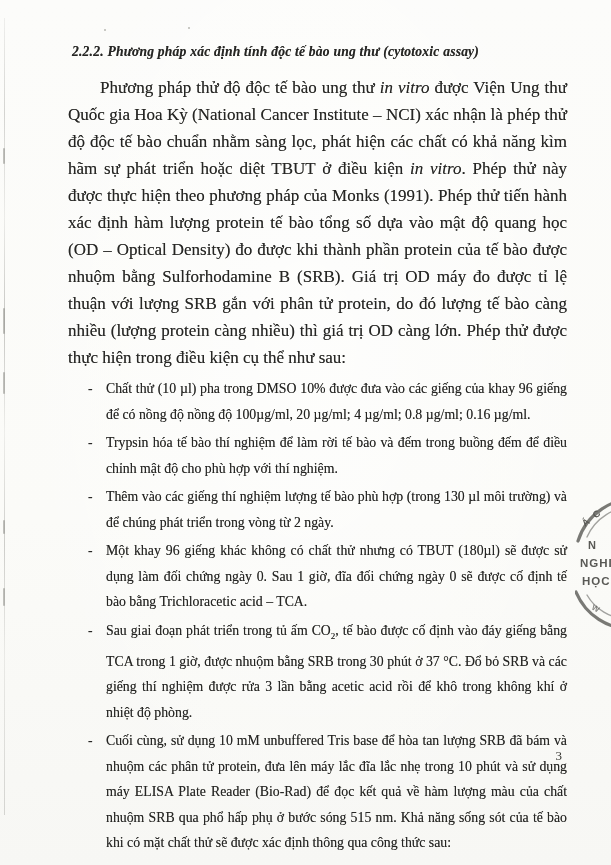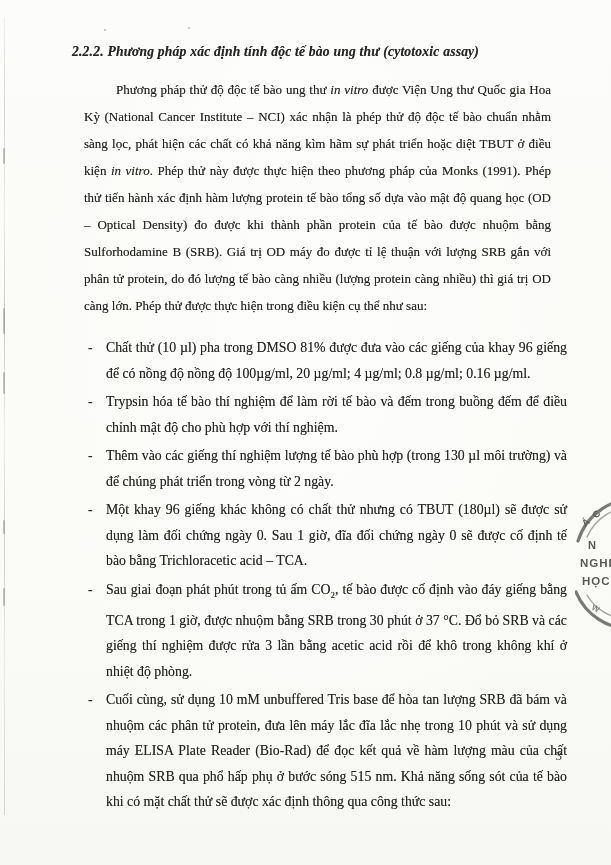--- a/index.html
+++ b/index.html
@@ -33,23 +33,23 @@
     position:absolute;left:68px;right:44px;top:44px;
     color:#262624;
     text-shadow:0 0 .6px rgba(45,45,42,.55);
   }
   .heading{
     font-weight:bold;font-style:italic;
     font-size:13.6px;letter-spacing:.2px;
     margin:0 0 14px 4px;
   }
   .para{
-    font-size:13px;line-height:27px;
+    font-size:17px;line-height:27px;
     text-align:justify;text-indent:32px;
-    margin:16px;
+    margin:0;
   }
   .bullets{margin-top:5px;}
   .bullet-item{
     display:flex;align-items:flex-start;
     margin-top:3px;
   }
   .bullet-dash{
     flex:0 0 18px;margin-left:20px;
     font-size:13.8px;line-height:25.5px;
   }
@@ -81,37 +81,37 @@
   <div class="scan-dash" style="top:588px;height:18px;"></div>
   <div class="speck" style="left:104px;top:29px;"></div>
   <div class="speck" style="left:188px;top:27px;"></div>
 
   <div class="content">
     <p class="heading">2.2.2. Phương pháp xác định tính độc tế bào ung thư (cytotoxic assay)</p>
     <p class="para"><span>Phương pháp thử độ độc tế bào ung thư </span><span style="font-style: italic;">in vitro</span><span> được Viện Ung thư Quốc gia Hoa Kỳ (National Cancer Institute – NCI) xác nhận là phép thử độ độc tế bào chuẩn nhằm sàng lọc, phát hiện các chất có khả năng kìm hãm sự phát triển hoặc diệt TBUT ở điều kiện </span><span style="font-style: italic;">in vitro</span><span>. Phép thử này được thực hiện theo phương pháp của Monks (1991). Phép thử tiến hành xác định hàm lượng protein tế bào tổng số dựa vào mật độ quang học (OD – Optical Density) đo được khi thành phần protein của tế bào được nhuộm bằng Sulforhodamine B (SRB). Giá trị OD máy đo được tỉ lệ thuận với lượng SRB gắn với phân tử protein, do đó lượng tế bào càng nhiều (lượng protein càng nhiều) thì giá trị OD càng lớn. Phép thử được thực hiện trong điều kiện cụ thể như sau:</span></p>
     <div class="bullets">
         <div class="bullet-item">
           <span class="bullet-dash">-</span>
-          <div class="bullet-text"><span>Chất thử (10 µl) pha trong DMSO 81% được đưa vào các giếng của khay 96 giếng để có nồng độ nồng độ 100µg/ml, 20 µg/ml; 4 µg/ml; 0.8 µg/ml; 0.16 µg/ml.</span></div>
+          <div class="bullet-text"><span>Chất thử (10 µl) pha trong DMSO 10% được đưa vào các giếng của khay 96 giếng để có nồng độ nồng độ 100µg/ml, 20 µg/ml; 4 µg/ml; 0.8 µg/ml; 0.16 µg/ml.</span></div>
         </div>
         <div class="bullet-item">
           <span class="bullet-dash">-</span>
           <div class="bullet-text"><span>Trypsin hóa tế bào thí nghiệm để làm rời tế bào và đếm trong buồng đếm để điều chỉnh mật độ cho phù hợp với thí nghiệm.</span></div>
         </div>
         <div class="bullet-item">
           <span class="bullet-dash">-</span>
           <div class="bullet-text"><span>Thêm vào các giếng thí nghiệm lượng tế bào phù hợp (trong 130 µl môi trường) và để chúng phát triển trong vòng từ 2 ngày.</span></div>
         </div>
         <div class="bullet-item">
           <span class="bullet-dash">-</span>
           <div class="bullet-text"><span>Một khay 96 giếng khác không có chất thử nhưng có TBUT (180µl) sẽ được sử dụng làm đối chứng ngày 0. Sau 1 giờ, đĩa đối chứng ngày 0 sẽ được cố định tế bào bằng Trichloracetic acid – TCA.</span></div>
         </div>
         <div class="bullet-item">
           <span class="bullet-dash">-</span>
-          <div class="bullet-text"><span>Sau giai đoạn phát phút trong tủ ấm CO</span><sub>2</sub><span>, tế bào được cố định vào đáy giếng bằng TCA trong 1 giờ, được nhuộm bằng SRB trong 30 phút ở 37 °C. Đổ bỏ SRB và các giếng thí nghiệm được rửa 3 lần bằng acetic acid rồi để khô trong không khí ở nhiệt độ phòng.</span></div>
+          <div class="bullet-text"><span>Sau giai đoạn phát triển trong tủ ấm CO</span><sub>2</sub><span>, tế bào được cố định vào đáy giếng bằng TCA trong 1 giờ, được nhuộm bằng SRB trong 30 phút ở 37 °C. Đổ bỏ SRB và các giếng thí nghiệm được rửa 3 lần bằng acetic acid rồi để khô trong không khí ở nhiệt độ phòng.</span></div>
         </div>
         <div class="bullet-item">
           <span class="bullet-dash">-</span>
           <div class="bullet-text"><span>Cuối cùng, sử dụng 10 mM unbuffered Tris base để hòa tan lượng SRB đã bám và nhuộm các phân tử protein, đưa lên máy lắc đĩa lắc nhẹ trong 10 phút và sử dụng máy ELISA Plate Reader (Bio-Rad) để đọc kết quả về hàm lượng màu của chất nhuộm SRB qua phổ hấp phụ ở bước sóng 515 nm. Khả năng sống sót của tế bào khi có mặt chất thử sẽ được xác định thông qua công thức sau:</span></div>
         </div>
       </div>
   </div>
 
   <div class="stamp">
     <svg width="140" height="145" viewBox="0 0 140 145">

